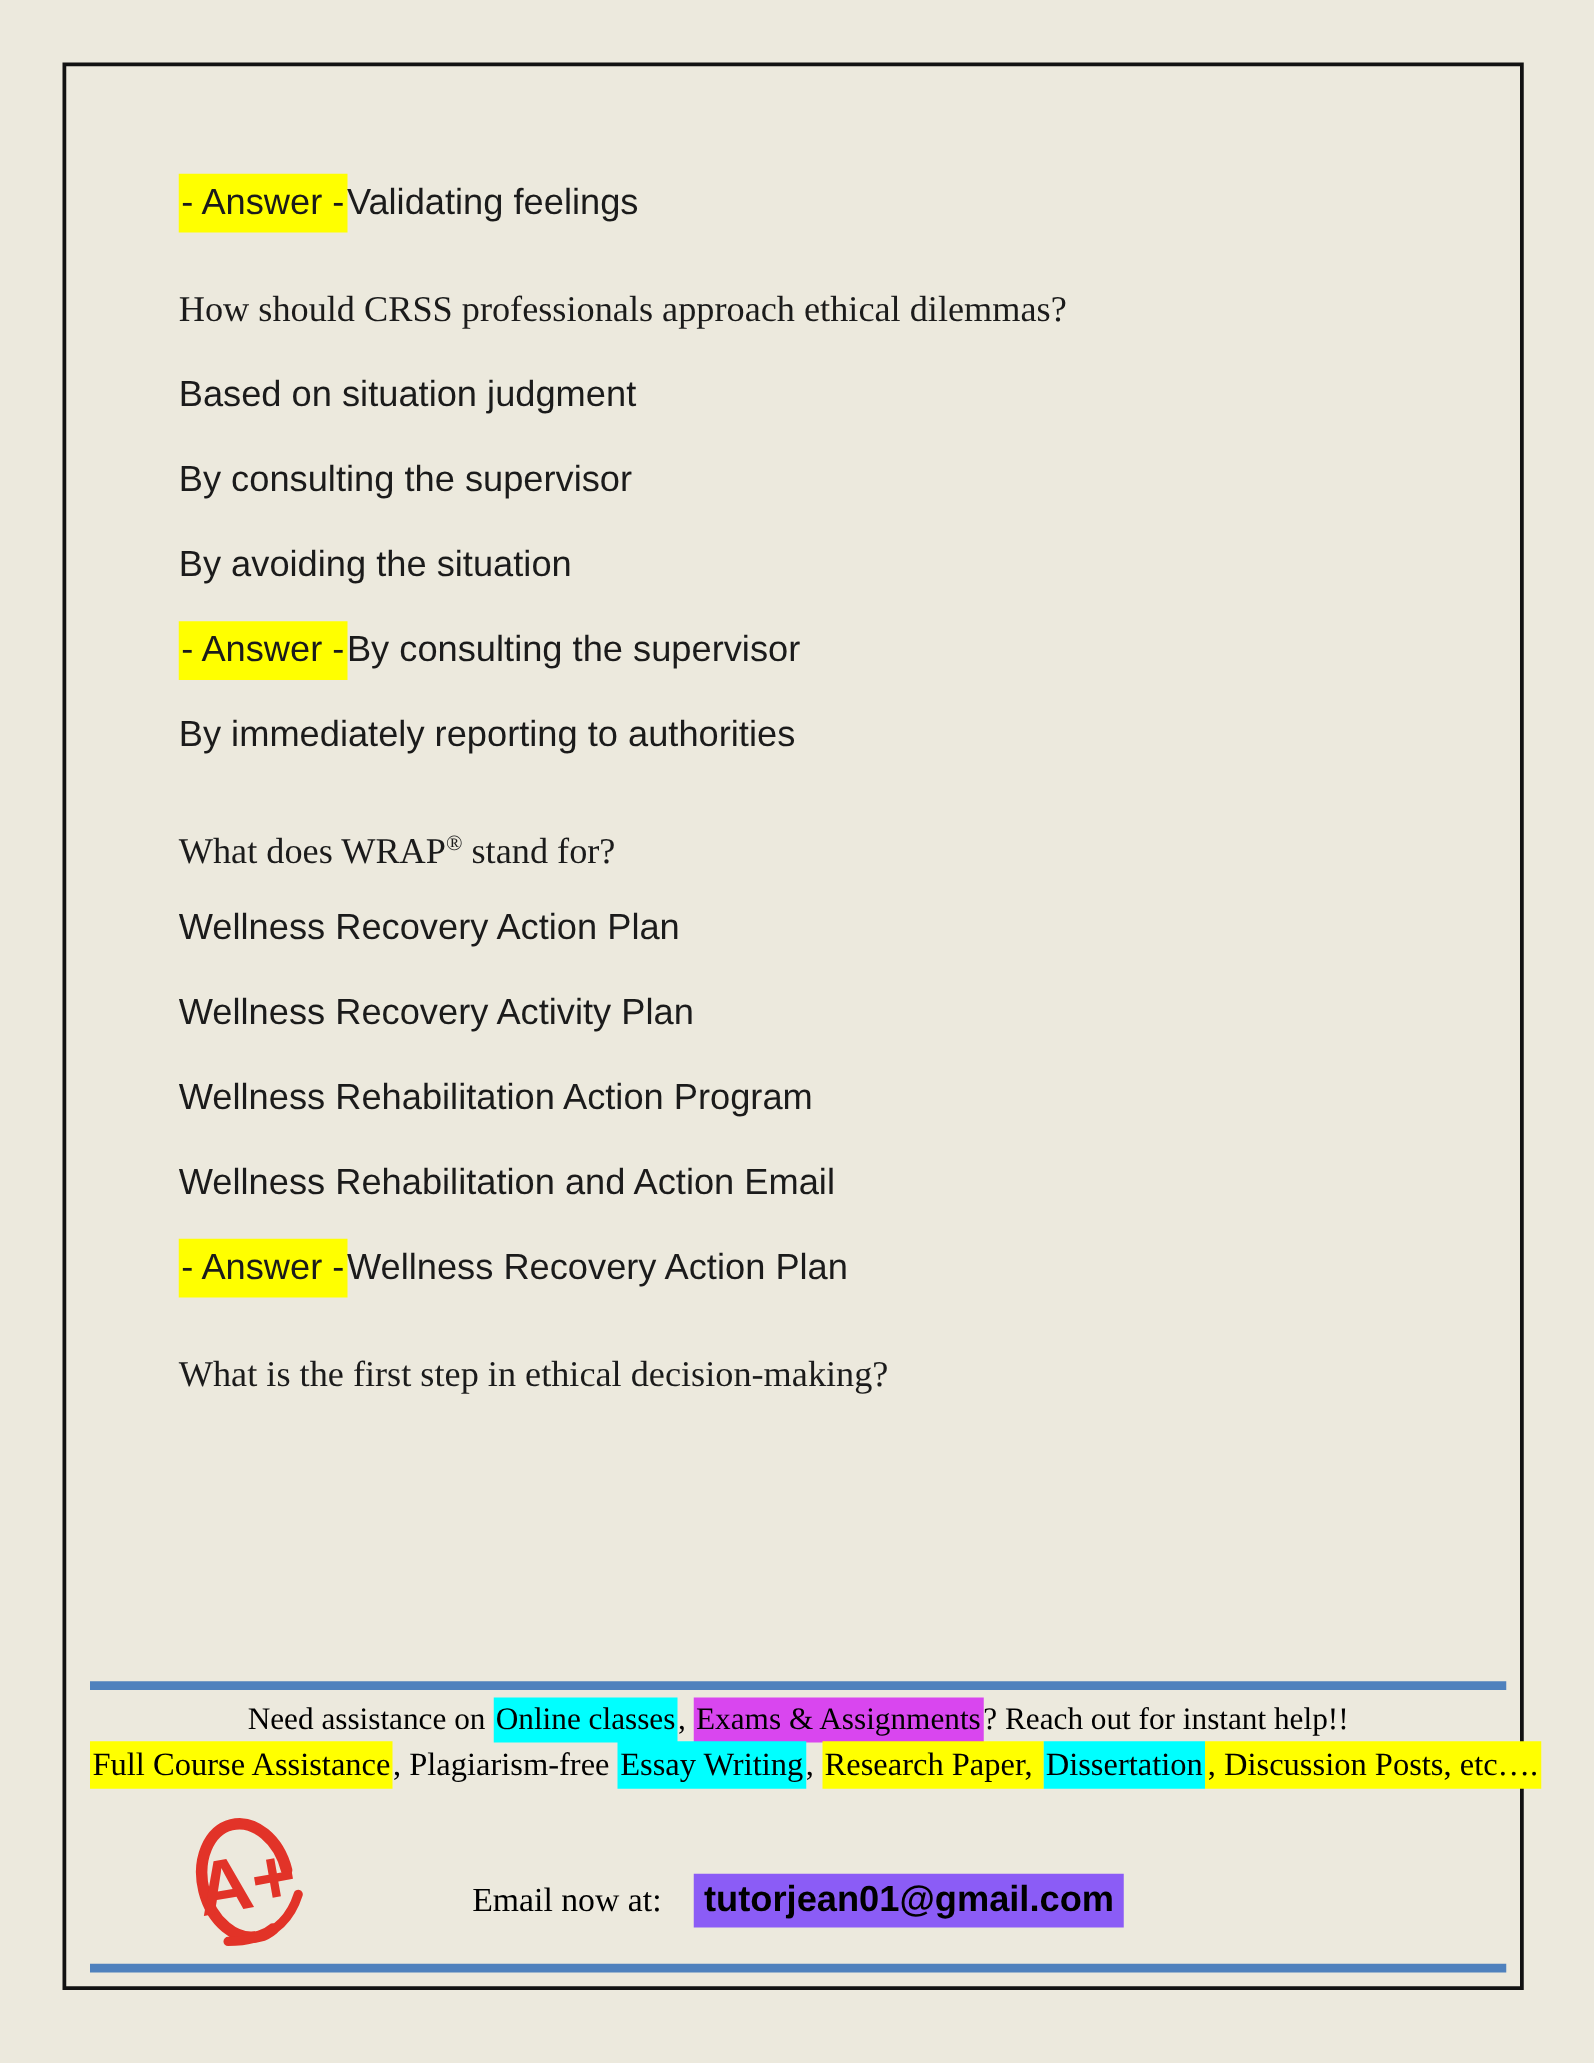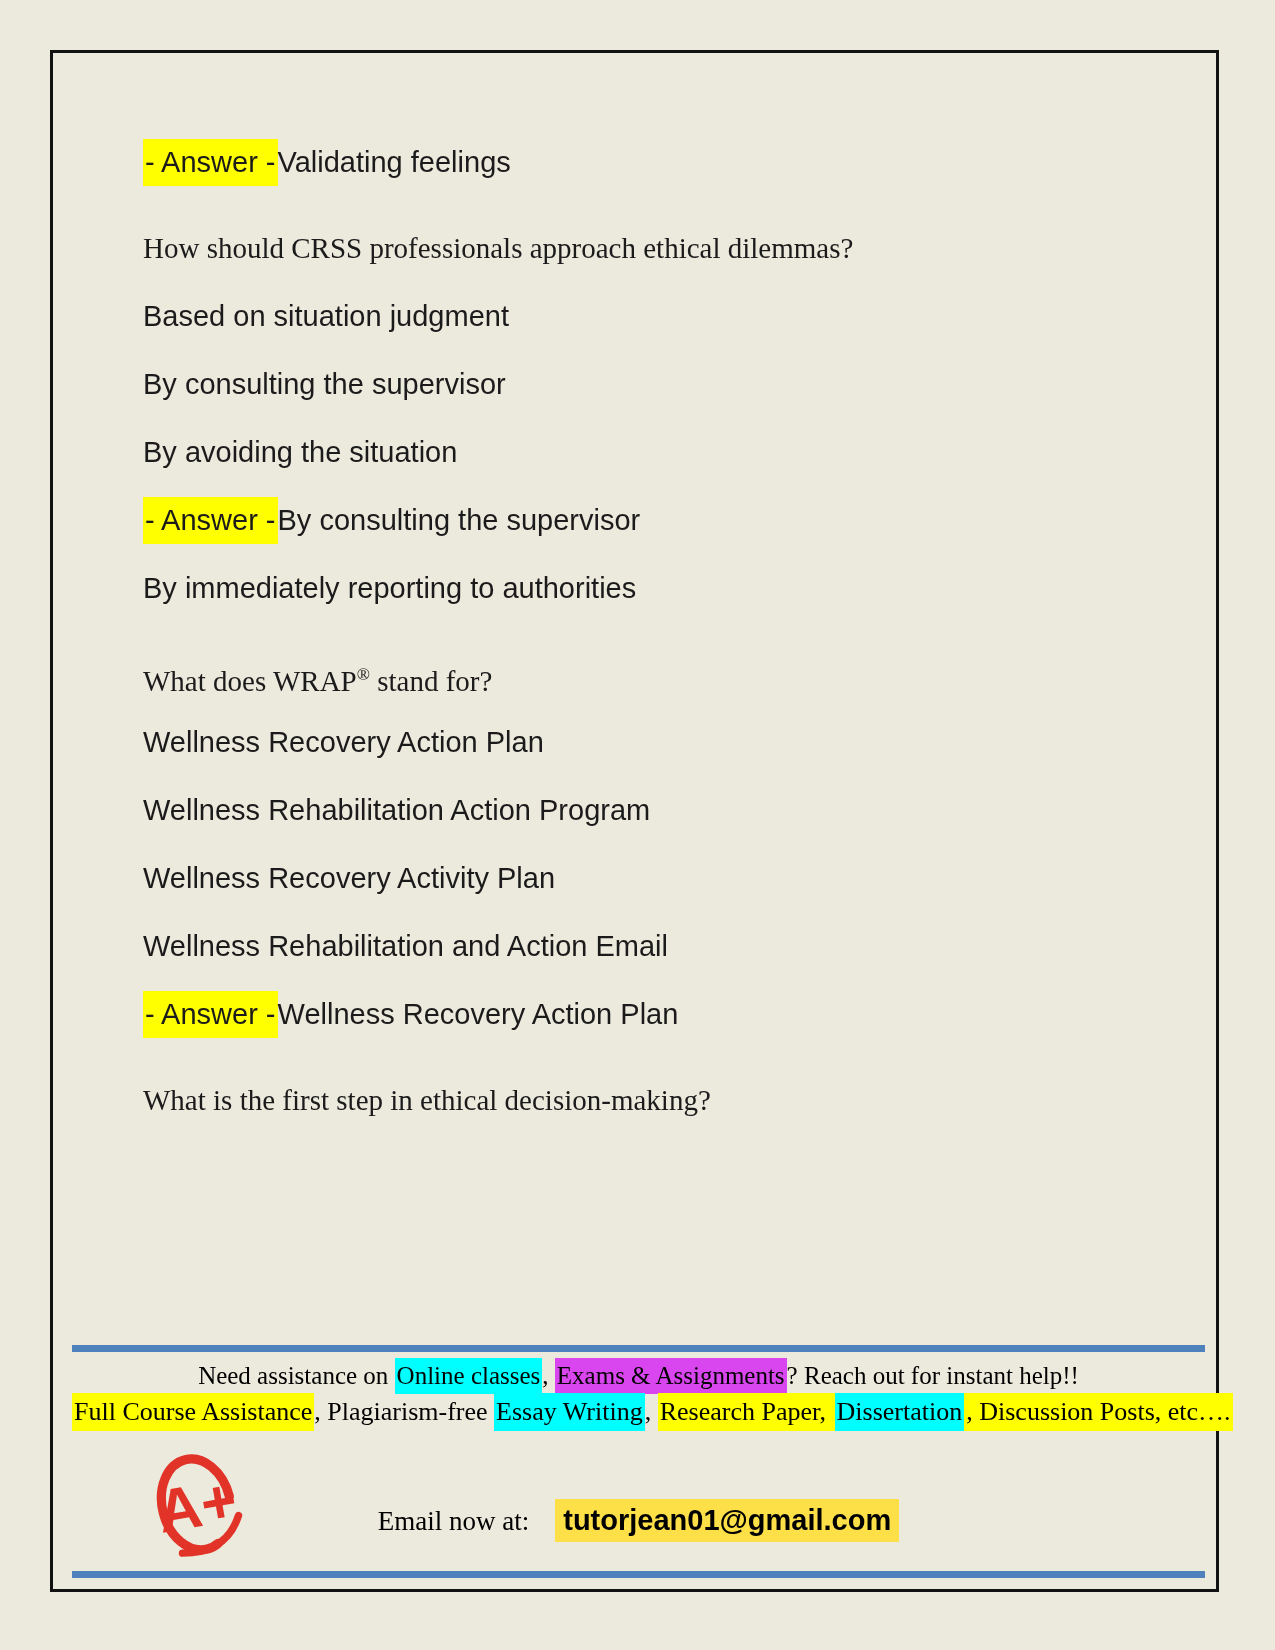--- a/index.html
+++ b/index.html
@@ -66,21 +66,21 @@
   #fline3 { top: 1464px; font-size: 26px; line-height: 34px; }
   #fline4 { top: 1498px; font-size: 27px; line-height: 44px; }
   .fhl { padding: 4px 2px 5px 2px; text-align: center; }
   .bg-cyan  { background: #00FFFF; }
   .bg-green { background: #d946ef; }
   .bg-yel   { background: #FFFF00; }
   .email {
     font-family: "Liberation Sans", sans-serif;
     font-weight: bold;
     font-size: 29px;
-    background: #fde047;
+    background: #8b5cf6;
     padding: 5px 8px 6px 8px;
     margin-left: 26px;
   }
   #logo {
     position: absolute;
     left: 153px;
     top: 1448px;
     width: 92px;
     height: 122px;
   }
@@ -103,22 +103,22 @@
     <div class="line">By avoiding the situation</div>
     <div class="line">
       <span class="hl-answer">- Answer -</span><span>By consulting the supervisor</span>
     </div>
     <div class="line">By immediately reporting to authorities</div>
 
     <div class="line block-gap">
       <span>What does WRAP</span><sup class="reg">®</sup><span> stand for?</span>
     </div>
     <div class="line">Wellness Recovery Action Plan</div>
+    <div class="line">Wellness Recovery Activity Plan</div>
     <div class="line">Wellness Rehabilitation Action Program</div>
-    <div class="line">Wellness Recovery Activity Plan</div>
     <div class="line">Wellness Rehabilitation and Action Email</div>
     <div class="line">
       <span class="hl-answer">- Answer -</span><span>Wellness Recovery Action Plan</span>
     </div>
 
     <div class="line block-gap">What is the first step in ethical decision-making?</div>
   </div>
 
   <div class="rule" id="rule-top"></div>
 

